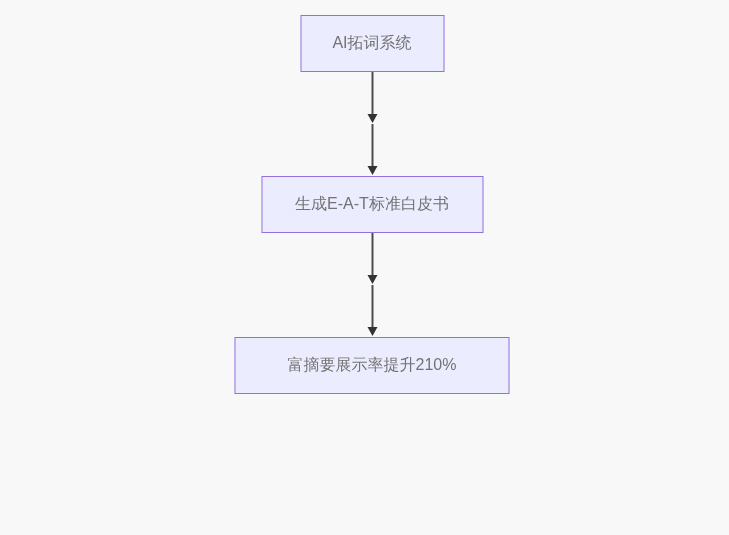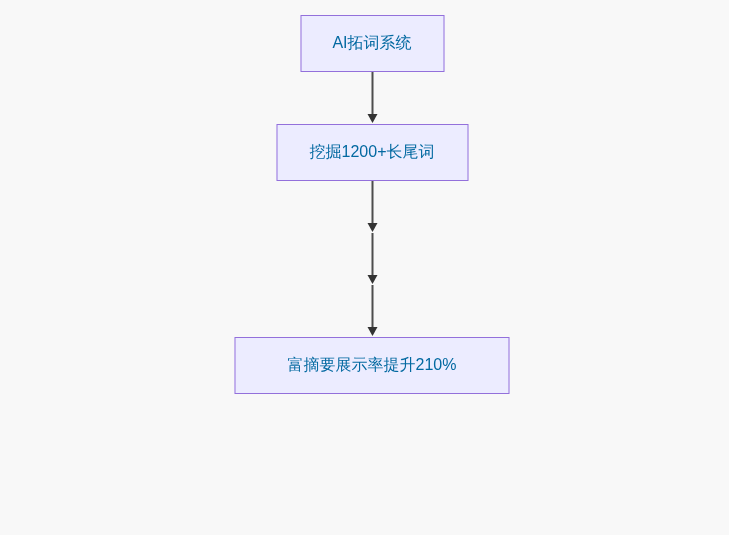--- a/index.html
+++ b/index.html
@@ -24,21 +24,21 @@
     align-items: center;
   }
   .flow-node {
     box-sizing: border-box;
     height: 57px;
     background: #ECECFF;
     border: 1.5px solid #9370DB;
     display: flex;
     align-items: center;
     justify-content: center;
-    color: #0369a1;
+    color: #737373;
     font-size: 16px;
     white-space: nowrap;
   }
   .n1 { width: 144px; }
   .n2 { width: 192px; }
   .n3 { width: 222px; }
   .n4 { width: 215px; }
   .n5 { width: 275px; }
   .connector {
     height: 52px;
@@ -67,29 +67,29 @@
 
   <div class="flow-node n1">
     <span>AI拓词系统</span>
   </div>
 
   <div class="connector">
     <div class="line"></div>
     <div class="head"></div>
   </div>
 
-  <div class="flow-node n2">
-    <span>挖掘1200+长尾词</span>
-  </div>
 
   <div class="connector">
     <div class="line"></div>
     <div class="head"></div>
   </div>
 
+  <div class="flow-node n3">
+    <span>生成E-A-T标准白皮书</span>
+  </div>
 
   <div class="connector">
     <div class="line"></div>
     <div class="head"></div>
   </div>
 
 
   <div class="connector">
     <div class="line"></div>
     <div class="head"></div>

